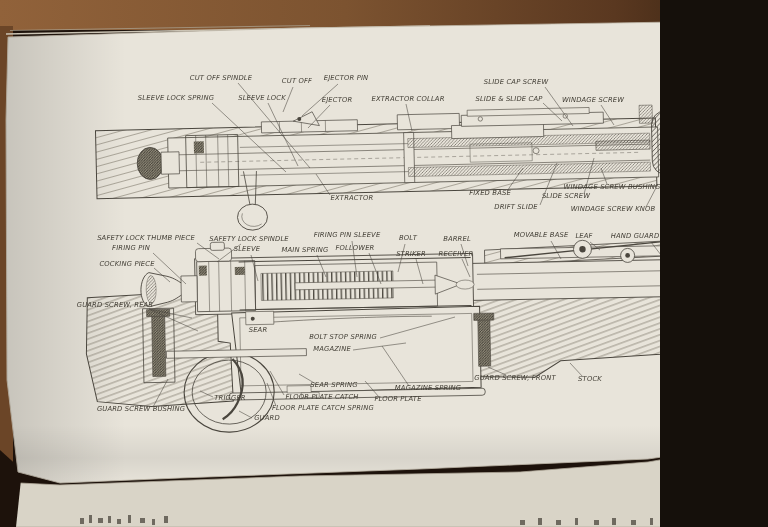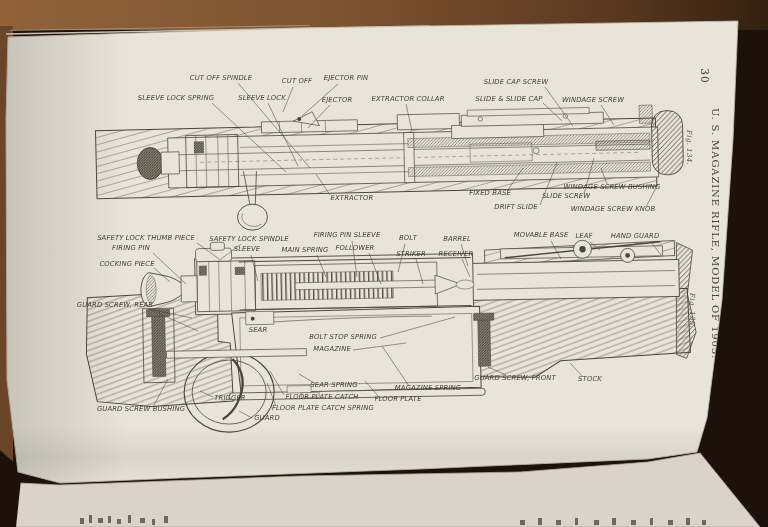--- a/index.html
+++ b/index.html
@@ -1,16 +1,16 @@
 <!DOCTYPE html>
 <html><head>
 <meta charset="utf-8">
 <style>
   html,body{margin:0;padding:0;background:#15100b;}
-  .scene{position:relative;width:768px;height:527px;overflow:hidden;font-family:"DejaVu Sans",sans-serif;}
+  .scene{position:relative;width:660px;height:527px;overflow:hidden;font-family:"DejaVu Sans",sans-serif;}
   svg{display:block}
   .lbl{font:italic 6.8px "DejaVu Sans",sans-serif;fill:#423e35;letter-spacing:.15px;text-anchor:middle;}
   .margin-title{font-family:"DejaVu Serif",serif;font-size:10px;letter-spacing:.9px;fill:#46423a;}
   .margin-num{font-family:"DejaVu Serif",serif;font-size:10.5px;letter-spacing:1px;fill:#46423a;text-anchor:middle;}
   .fig-cap{font:italic 7px "DejaVu Serif",serif;fill:#5a554b;letter-spacing:.4px;}
   .ink{stroke:#4a463e;fill:none;}
 </style>
 </head>
 <body>
 

